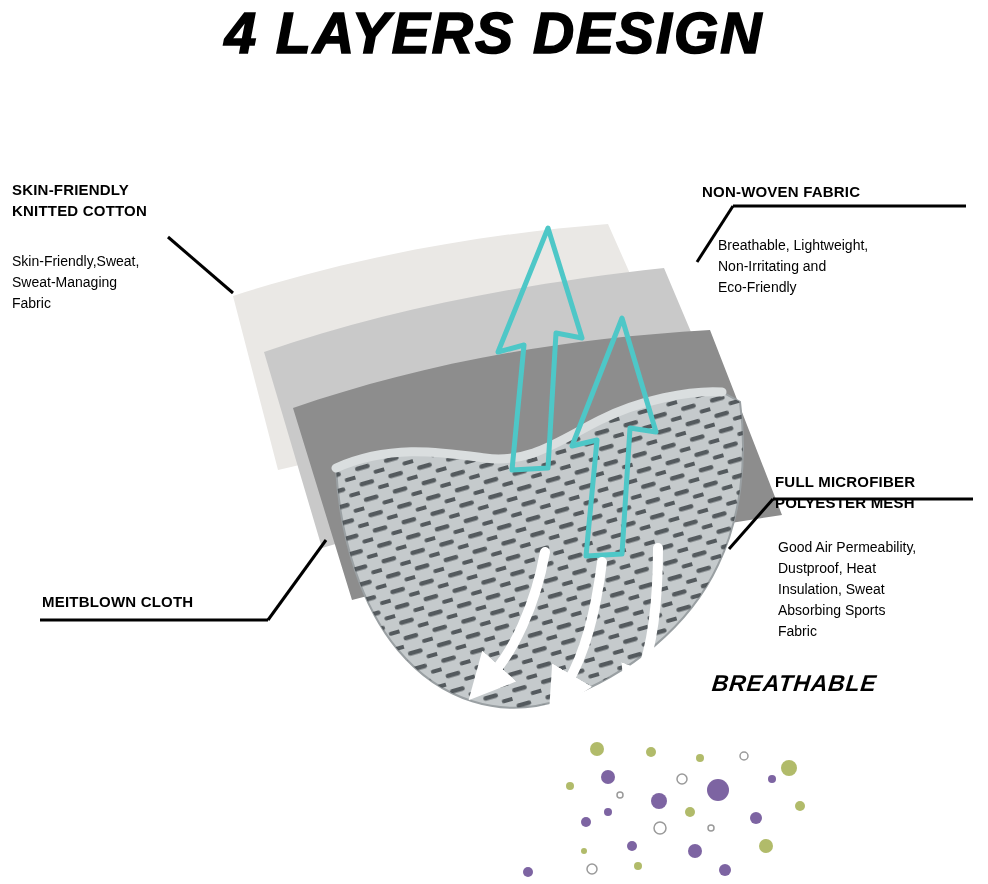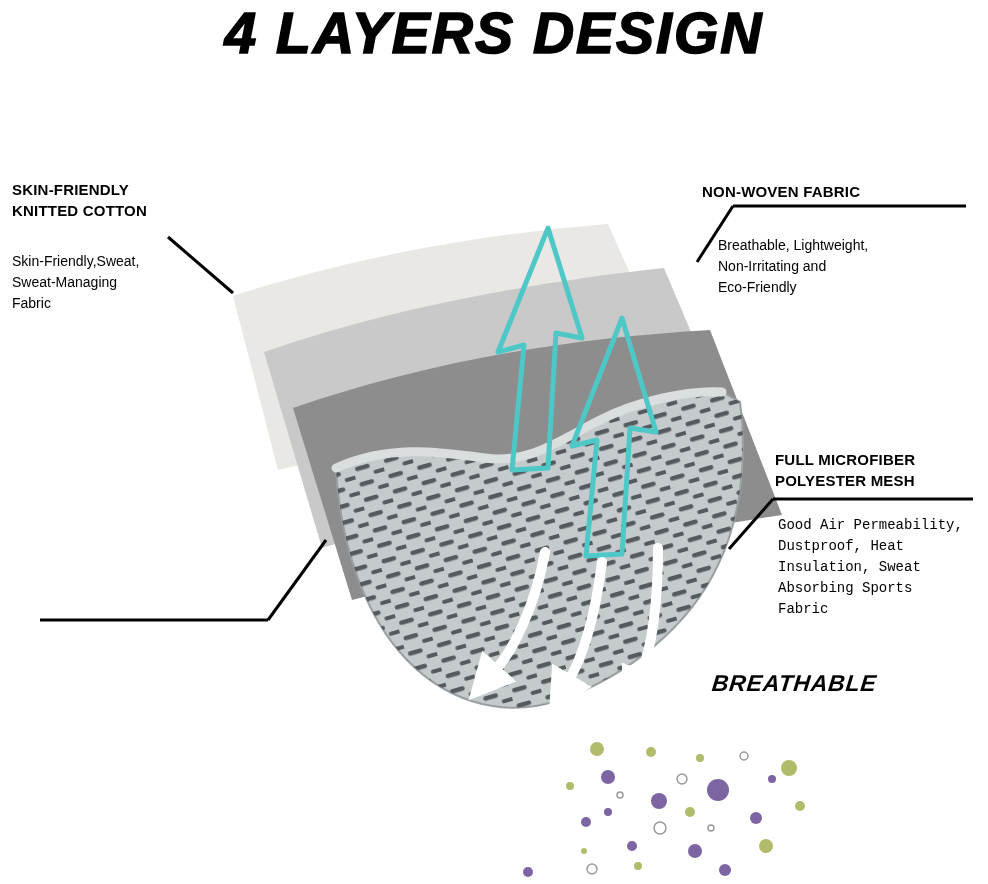--- a/index.html
+++ b/index.html
@@ -42,22 +42,22 @@
     font-weight:bold;
     font-style:italic;
     letter-spacing:.8px;
     transform:skewX(-6deg);
     white-space:nowrap;
   }
   .cal-knitted{left:12px;top:180px;width:210px;}
   .cal-knitted .desc{margin-top:30px;}
   .cal-nonwoven{left:702px;top:182px;width:245px;}
   .cal-nonwoven .desc{margin-top:32px;padding-left:16px;}
-  .cal-microfiber{left:775px;top:450px;width:210px;}
-  .cal-microfiber .desc{margin-top:24px;padding-left:3px;font-family:Liberation Mono, monospace;}
+  .cal-microfiber{left:775px;top:472px;width:210px;}
+  .cal-microfiber .desc{margin-top:24px;padding-left:3px;}
   .cal-meltblown{left:42px;top:592px;width:270px;}
   .cal-meltblown .desc{margin-top:40px;}
 </style>
 </head>
 <body>
 
 <div class="canvas">
 
   <svg class="art" width="988" height="884" viewBox="0 0 988 884">
     <defs>
@@ -155,17 +155,18 @@
     <div class="heading">FULL MICROFIBER
 POLYESTER MESH</div>
     <div class="desc">Good Air Permeability,
 Dustproof, Heat
 Insulation, Sweat
 Absorbing Sports
 Fabric</div>
   </div>
 
   <div class="callout cal-meltblown">
+    <div class="heading">MEITBLOWN CLOTH</div>
   </div>
 
   <div class="breathable">BREATHABLE</div>
 
 </div>
 
 </body></html>

